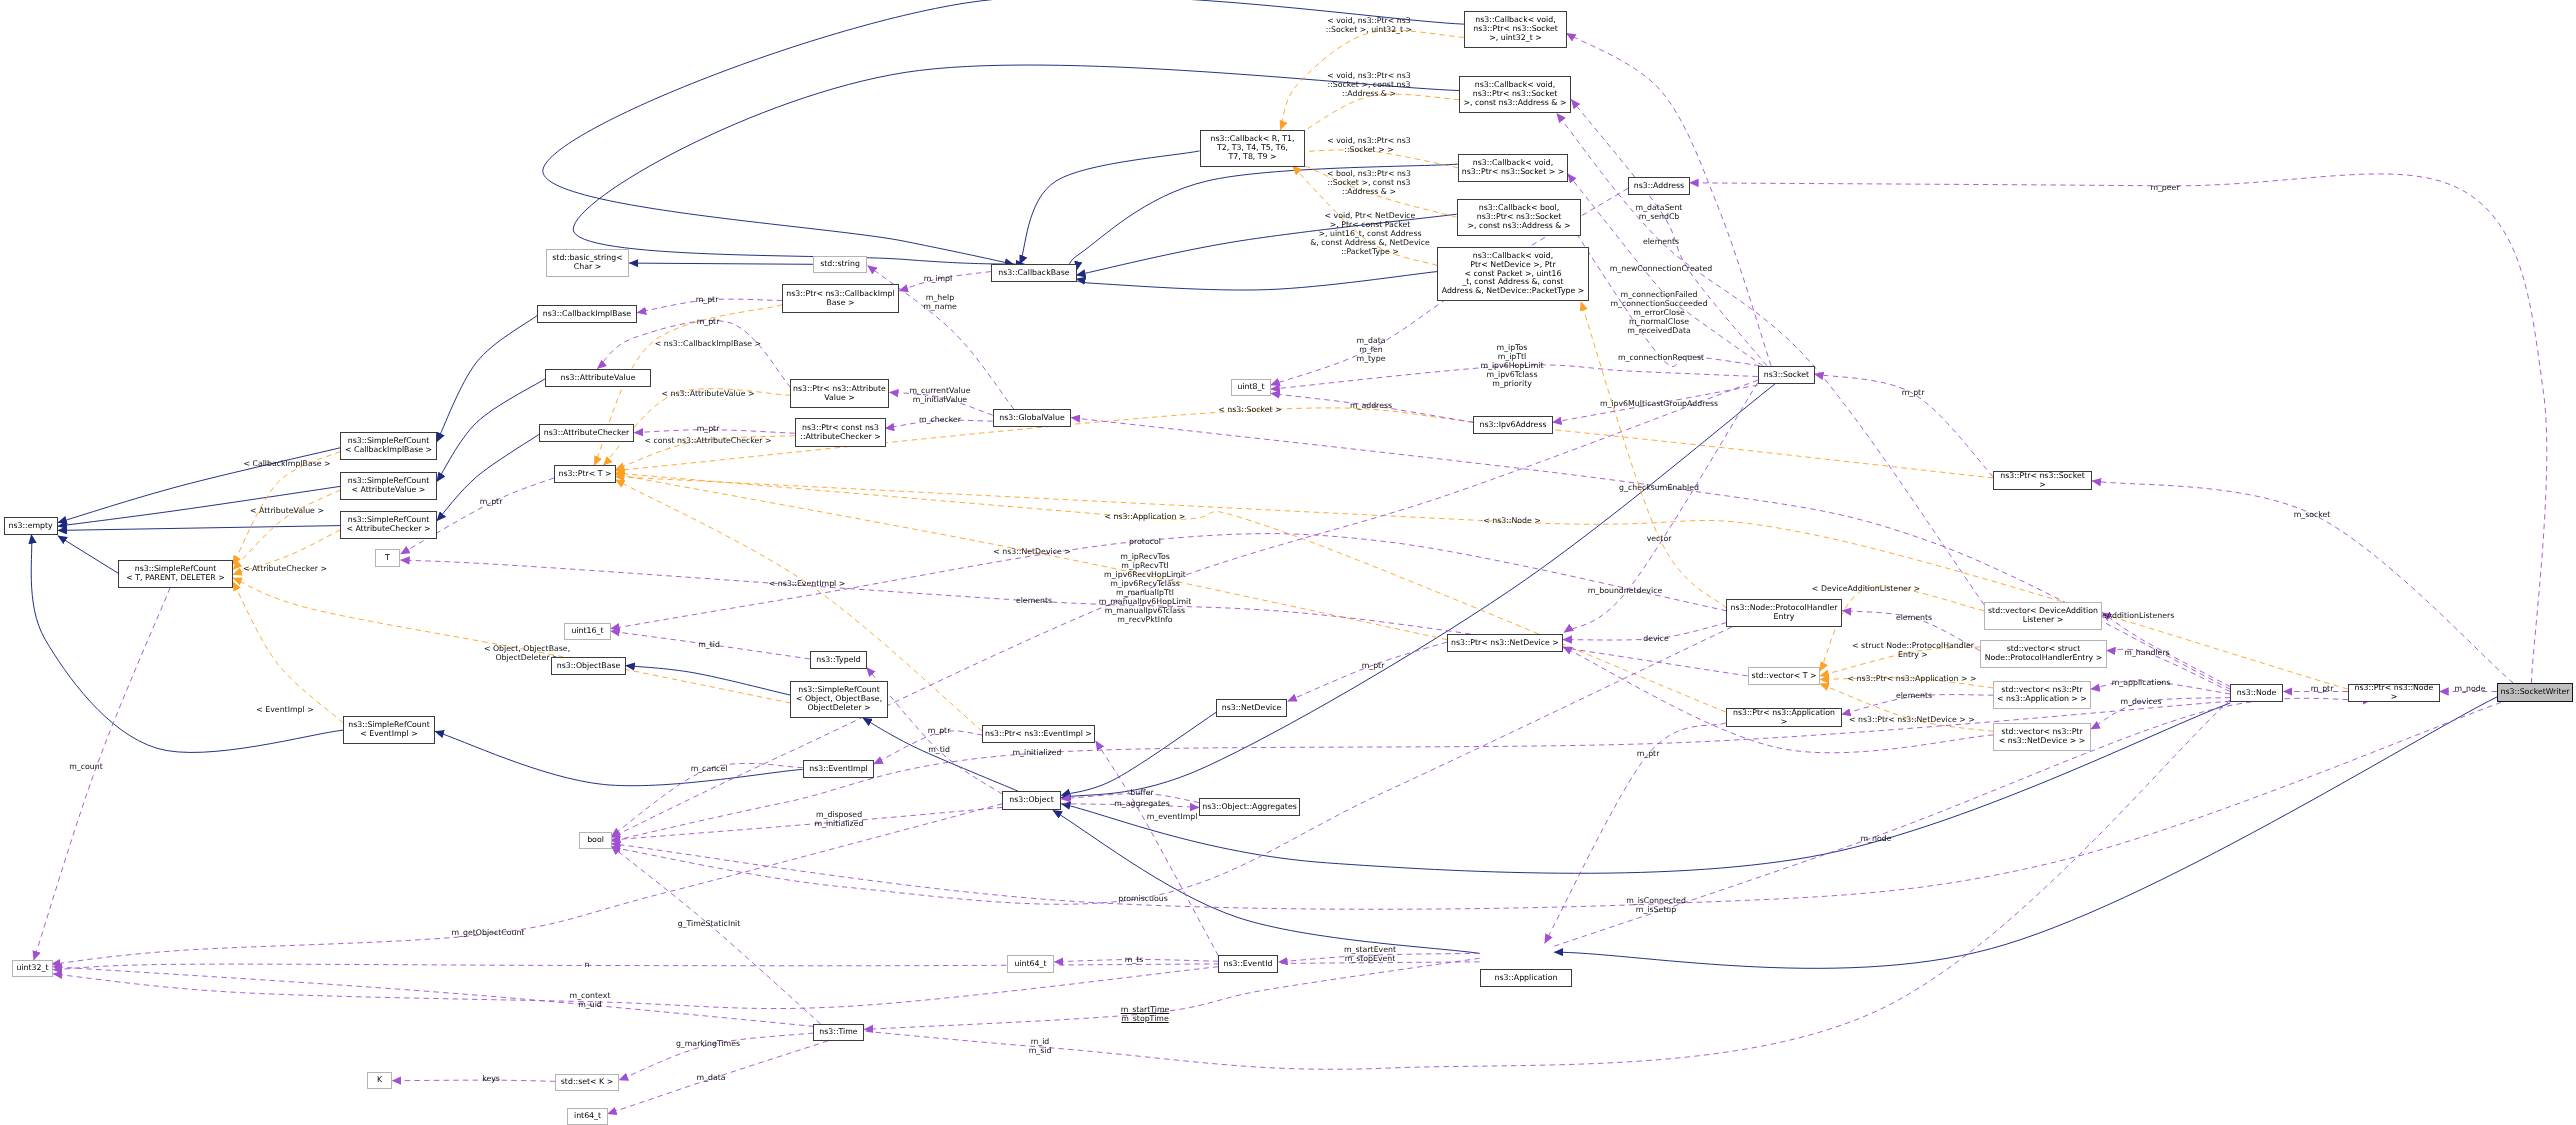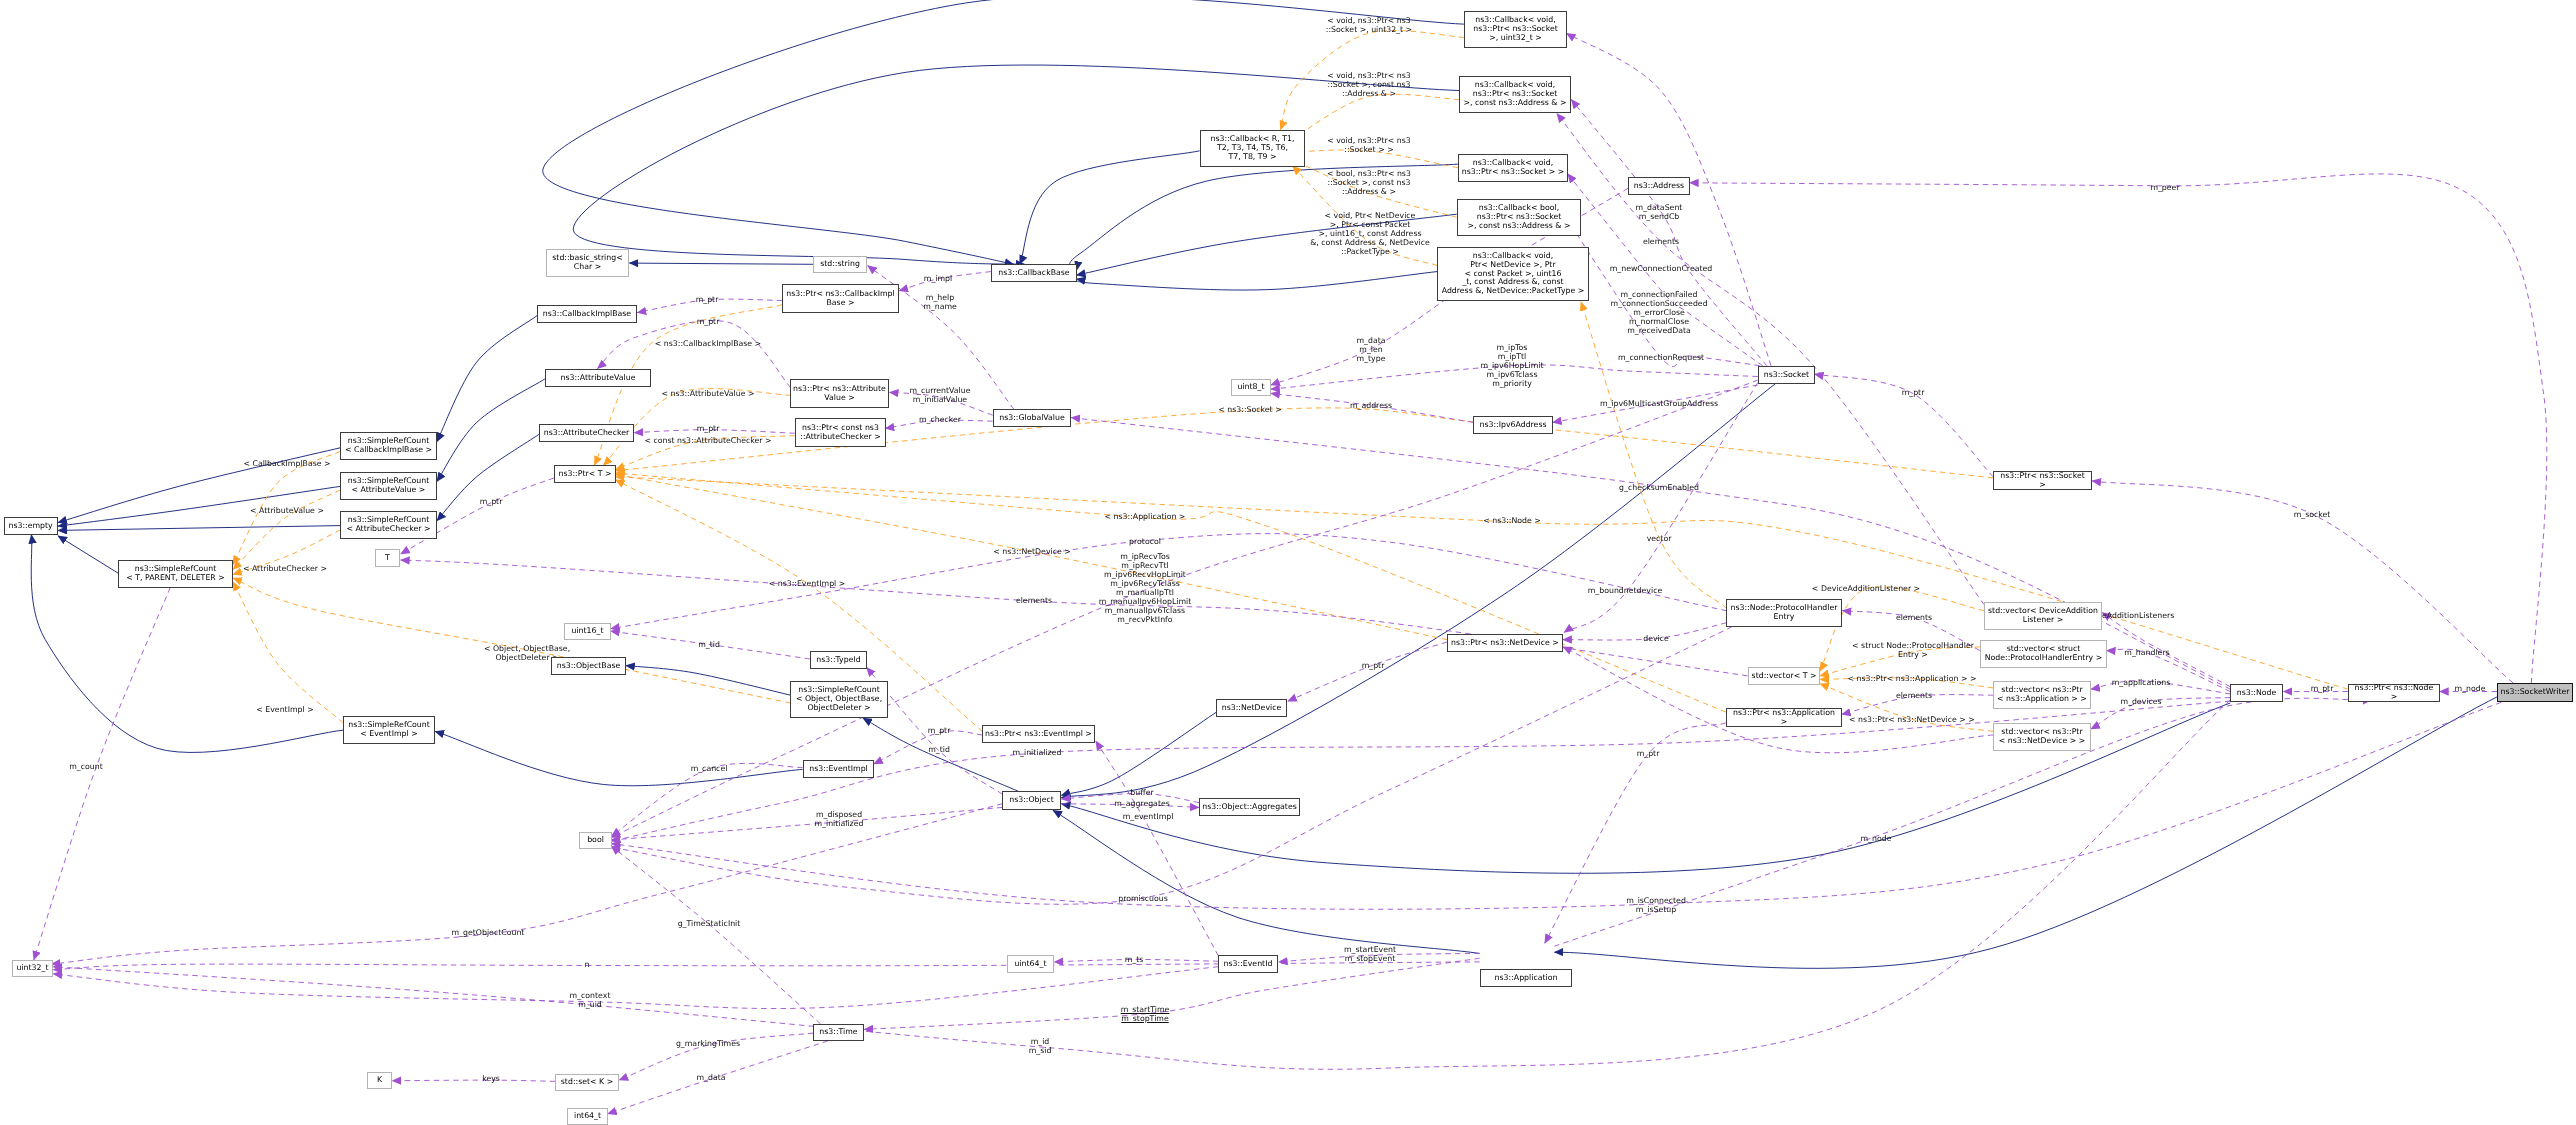--- a/index.html
+++ b/index.html
@@ -311,21 +311,21 @@
     <div class="elabel" style="left: 711px; top: 1077px;">m_data</div>
     <div class="elabel" style="left: 491px; top: 1078px;">keys</div>
     <div class="elabel" style="left: 488px; top: 932px;">m_getObjectCount</div>
     <div class="elabel" style="left: 587px; top: 964px;">n</div>
     <div class="elabel" style="left: 590px; top: 1000px;">m_context
 m_uid</div>
     <div class="elabel" style="left: 709px; top: 923px;">g_TimeStaticInit</div>
     <div class="elabel" style="left: 1143px; top: 898px;">promiscuous</div>
     <div class="elabel" style="left: 1142px; top: 792px;">buffer</div>
     <div class="elabel" style="left: 1142px; top: 803px;">m_aggregates</div>
-    <div class="elabel" style="left: 1142px; top: 816px; padding-left: 12px;">m_eventImpl</div>
+    <div class="elabel" style="left: 1166px; top: 816px; padding-left: 12px;">m_eventImpl</div>
     <div class="elabel" style="left: 839px; top: 819px;">m_disposed
 m_initialized</div>
     <div class="elabel" style="left: 709px; top: 768px;">m_cancel</div>
     <div class="elabel" style="left: 939px; top: 730px;">m_ptr</div>
     <div class="elabel" style="left: 939px; top: 749px;">m_tid</div>
     <div class="elabel" style="left: 1037px; top: 752px;">m_initialized</div>
     <div class="elabel" style="left: 709px; top: 644px;">m_tid</div>
     <div class="elabel" style="left: 86px; top: 766px;">m_count</div>
     <div class="elabel" style="left: 285px; top: 709px;">&lt; EventImpl &gt;</div>
     <div class="elabel" style="left: 527px; top: 653px;">&lt; Object, ObjectBase,

